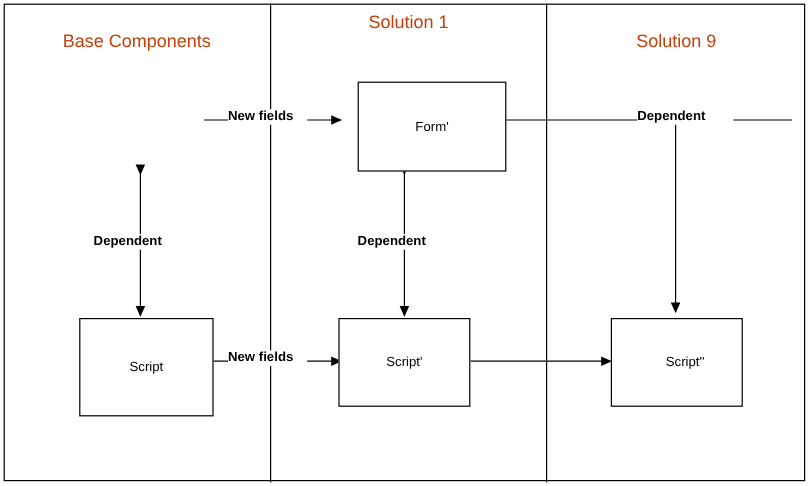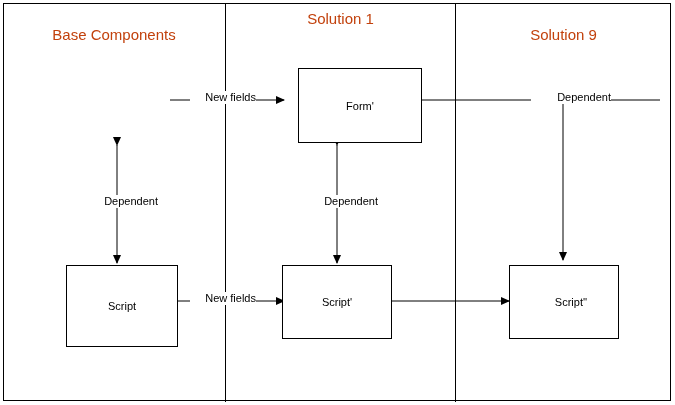--- a/index.html
+++ b/index.html
@@ -49,23 +49,24 @@
     align-items: center;
     justify-content: center;
     font-size: 11px;
     color: #000000;
   }
   .edge-label {
     position: absolute;
     font-size: 11px;
     color: #000000;
     background: #ffffff;
-    text-align: right;
+    text-align: left;
     line-height: 13px;
     white-space: nowrap;
+    font-weight: bold;
   }
   .edge-label.two-line {
     white-space: normal;
     line-height: 13px;
   }
   svg.arrows {
     position: absolute;
     left: 0;
     top: 0;
     width: 675px;

